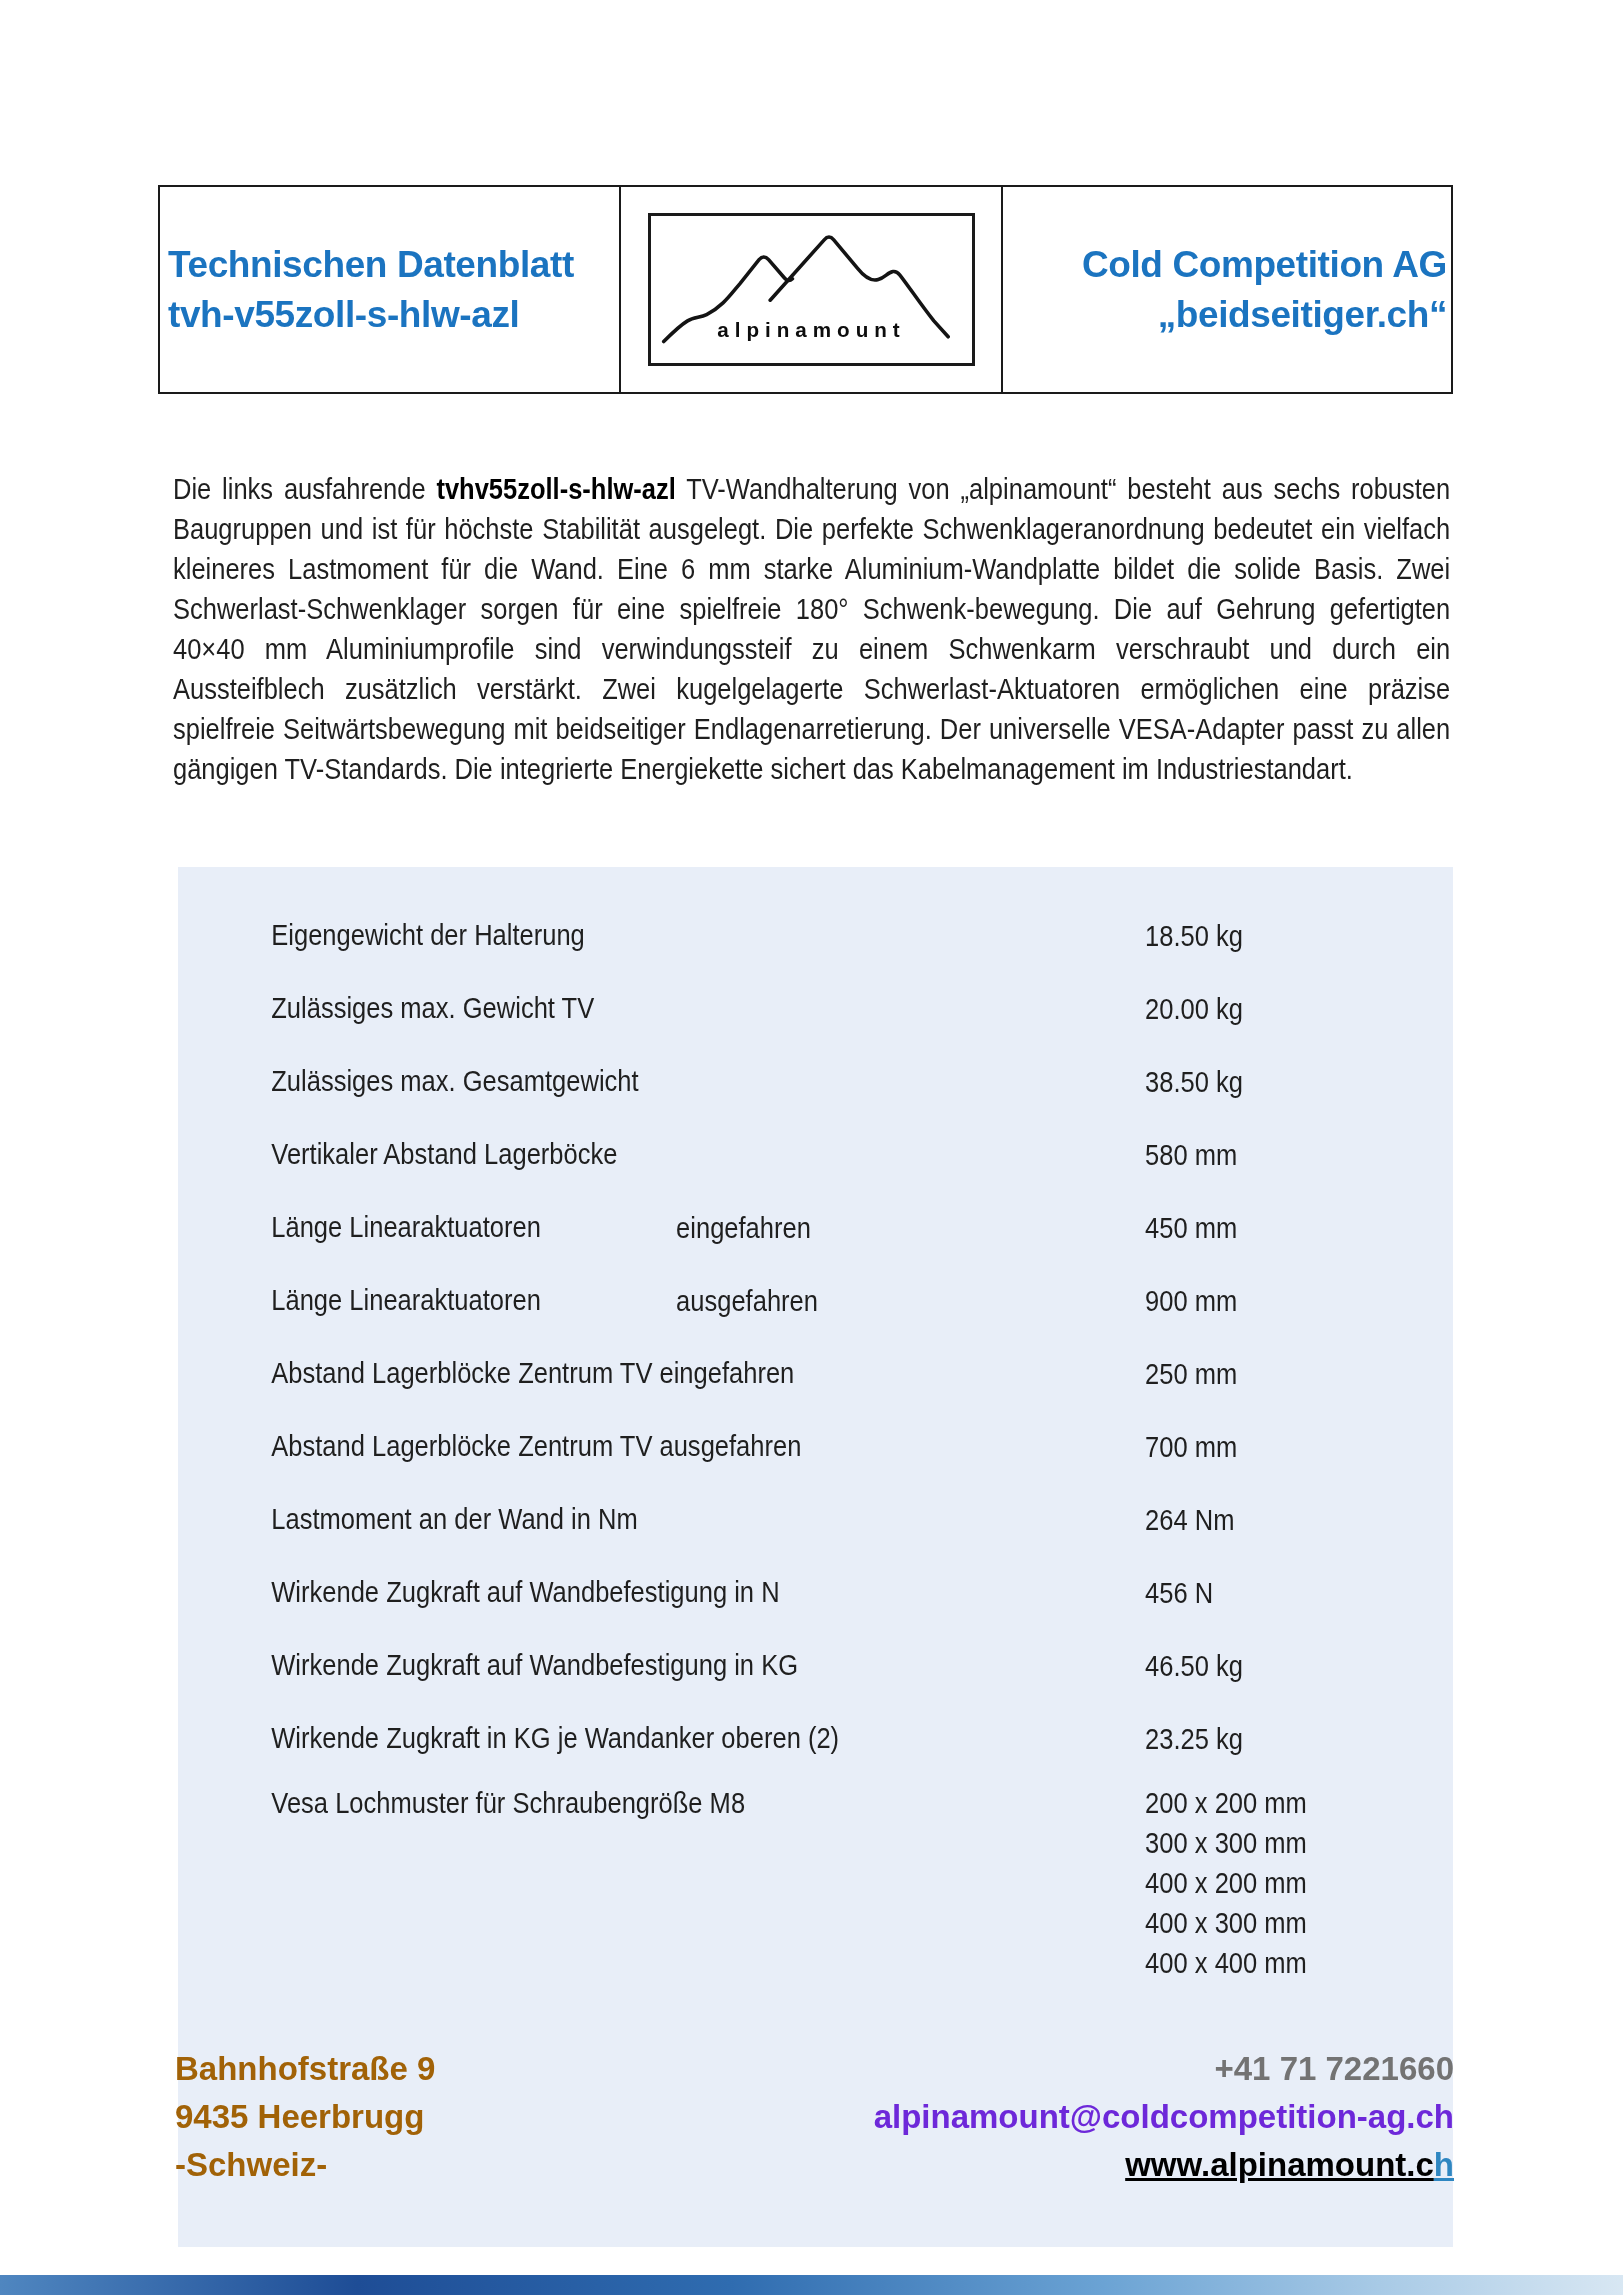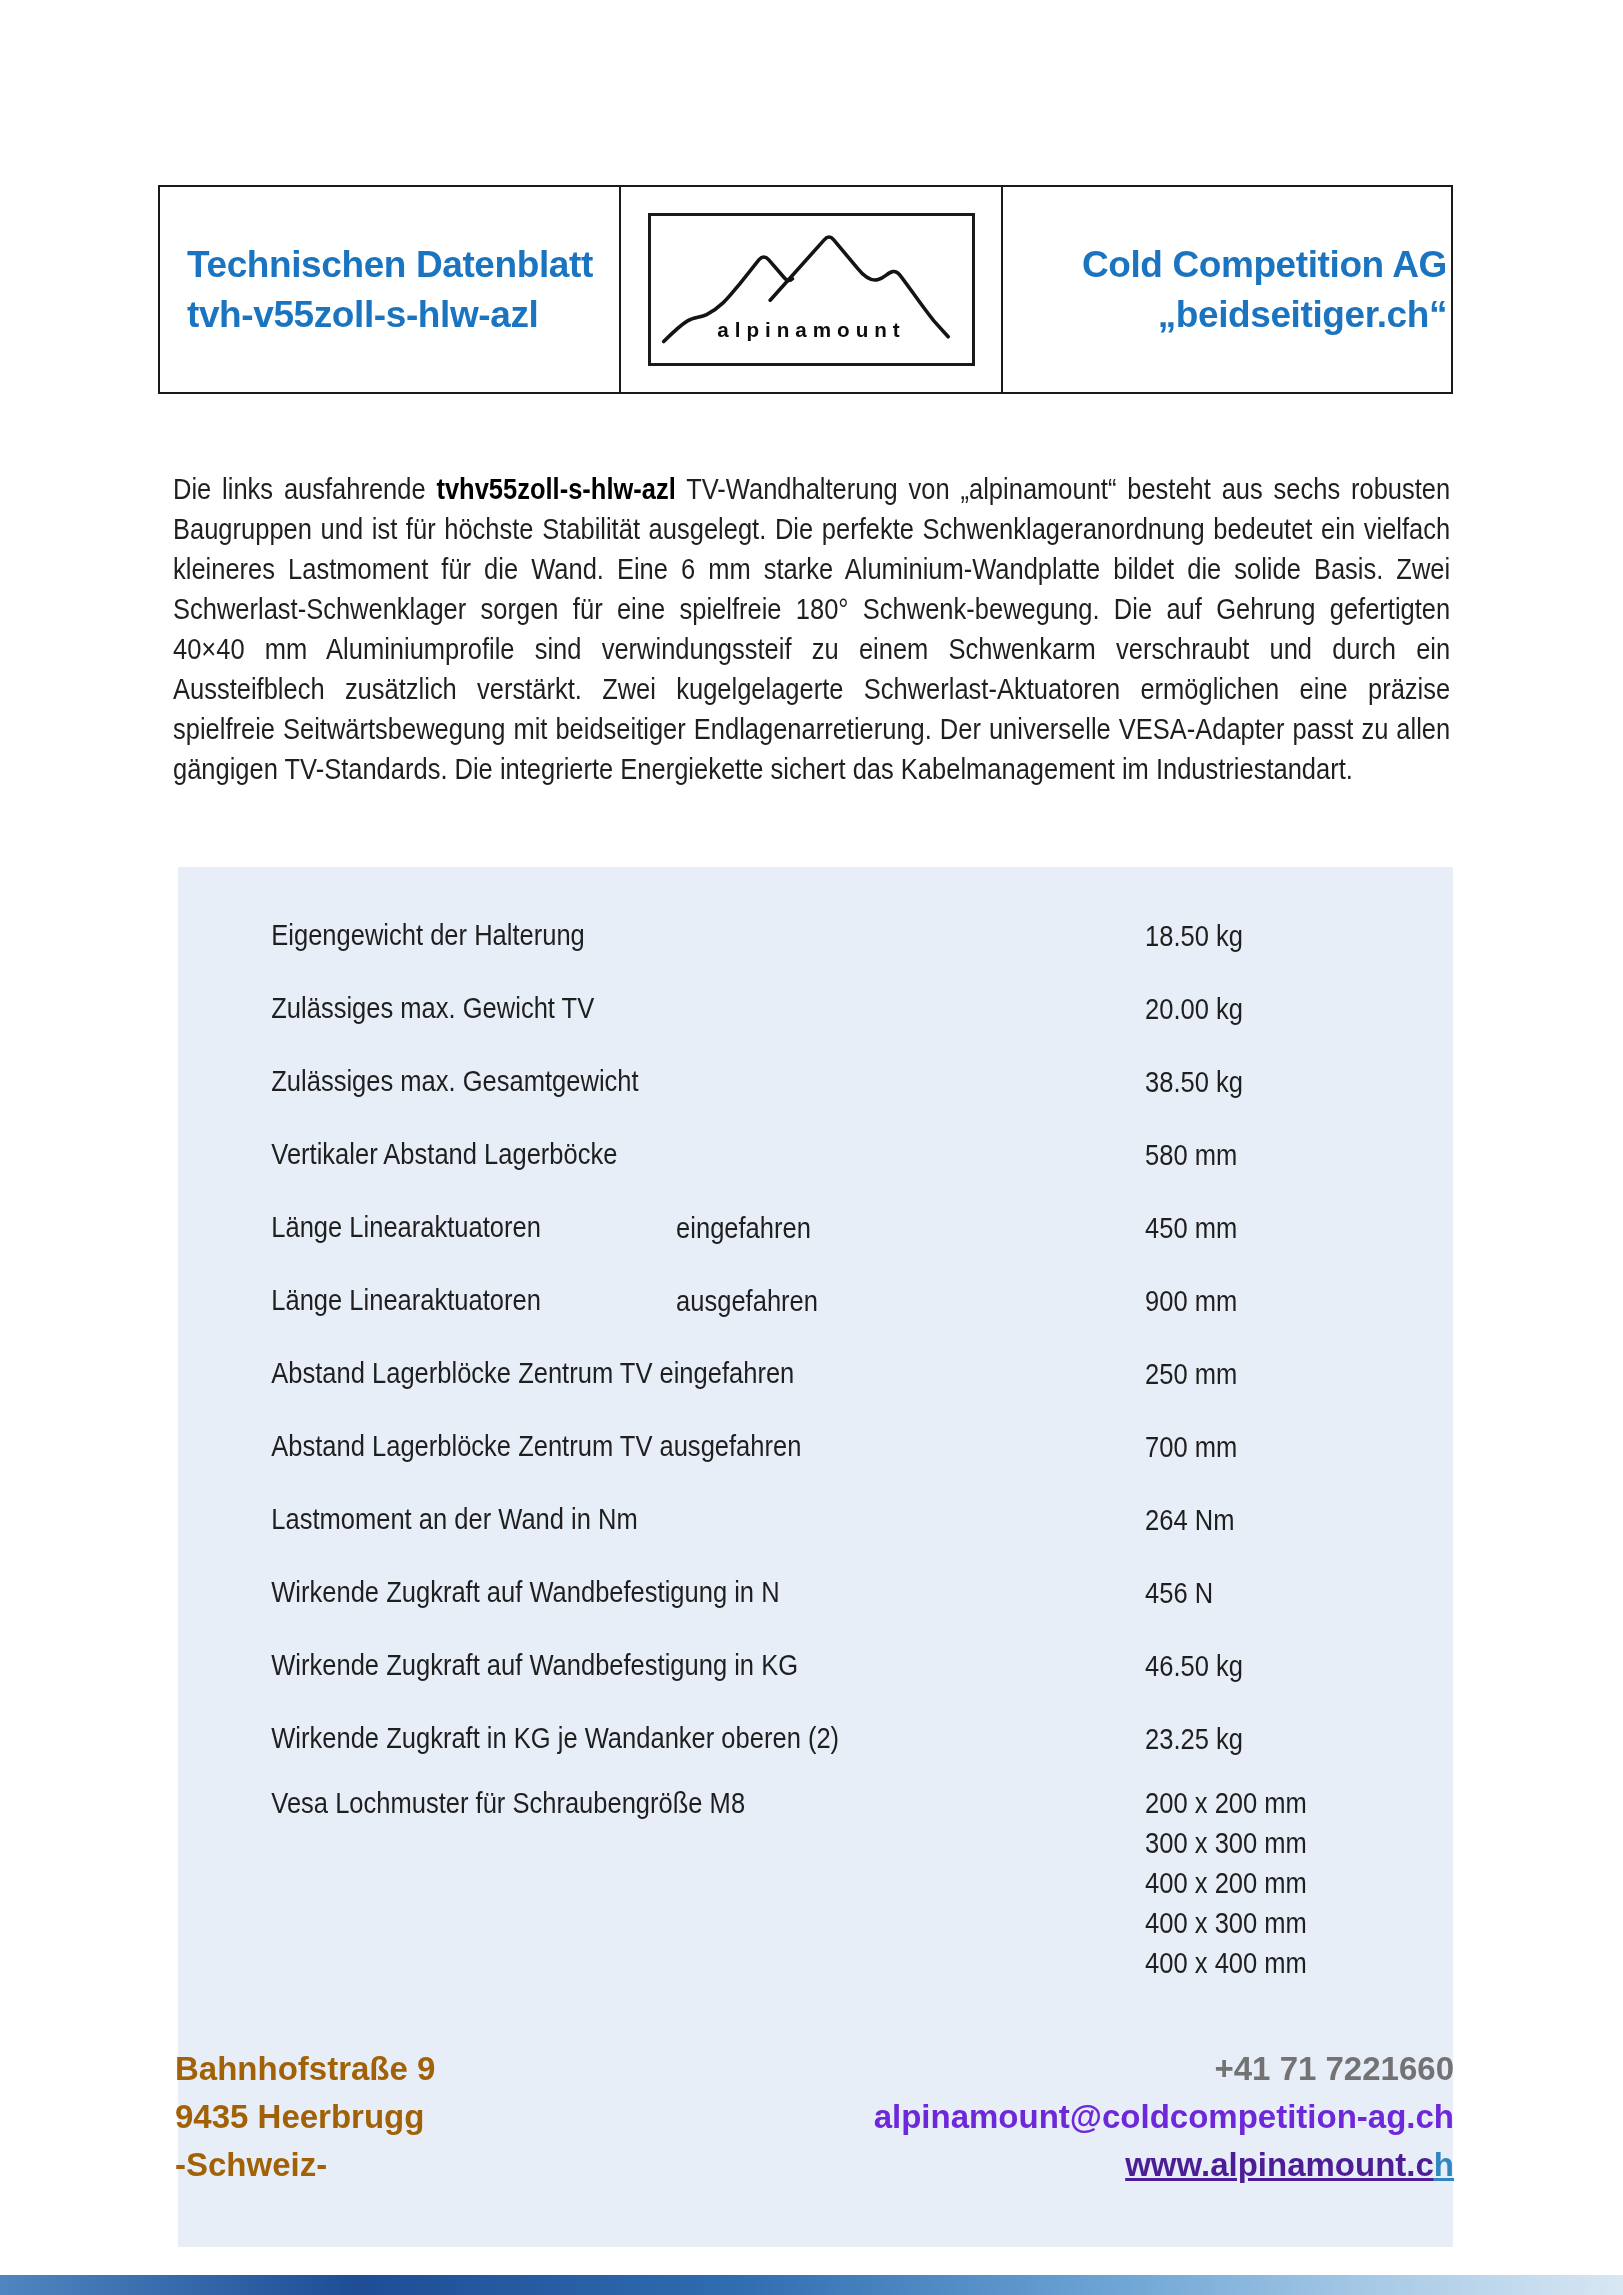--- a/index.html
+++ b/index.html
@@ -12,21 +12,21 @@
   }
   
   .header-box{
     position:absolute;left:158px;top:185px;
     width:1295px;height:209px;
     border:2.5px solid #1a1a1a;
     box-sizing:border-box;
     display:flex;
   }
   .header-cell{box-sizing:border-box;display:flex;align-items:center;}
-  .header-cell.c1{width:461px;border-right:2.5px solid #1a1a1a;padding-left:27px;}
+  .header-cell.c1{width:461px;border-right:2.5px solid #1a1a1a;padding-left:8px;}
   .header-cell.c2{width:382px;border-right:2.5px solid #1a1a1a;justify-content:center;}
   .header-cell.c3{flex:1;justify-content:flex-end;padding-right:4px;}
   .doc-title{
     color:#1B74C0;font-size:37px;font-weight:bold;line-height:50px;
     letter-spacing:-0.4px;
   }
   .company-title{
     color:#1B74C0;font-size:37px;font-weight:bold;line-height:50px;
     text-align:right;letter-spacing:-0.4px;
   }
@@ -69,21 +69,21 @@
     position:absolute;left:175px;top:2045px;
     color:#a16207;font-size:33px;font-weight:bold;line-height:48px;
   }
   .footer-right{
     position:absolute;right:169px;top:2045px;text-align:right;
     font-size:33px;font-weight:bold;line-height:48px;
   }
   .phone{color:#737373;}
   .email{color:#6d28d9;cursor:pointer;}
   .website{cursor:pointer;}
-  .website .main{color:#4c1d95;text-decoration:underline;}
+  .website .main{color:#000000;text-decoration:underline;}
   .website .tail{color:#2E86C1;text-decoration:underline;}
   
   .bottom-bar{
     position:absolute;left:0;bottom:0;width:100%;height:20px;
     background:linear-gradient(90deg,#4f86c0 0%,#1e4d96 22%,#2f6cb0 45%,#6ba3d4 68%,#a8cae6 85%,#d8e7f3 100%);
   }
 </style>
 </head>
 <body>
 

